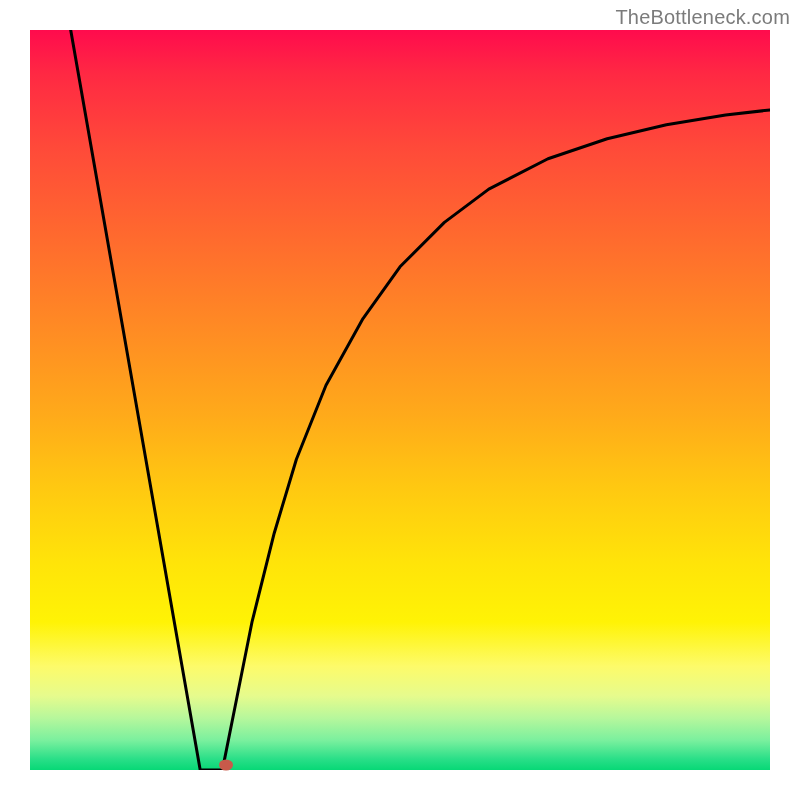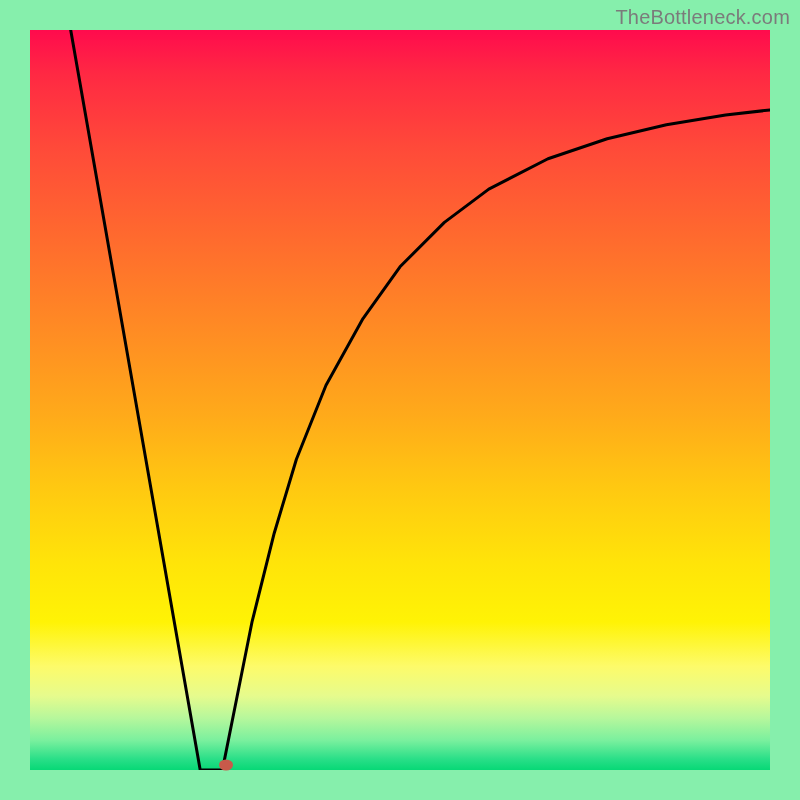--- a/index.html
+++ b/index.html
@@ -8,21 +8,21 @@
     width: 800px;
     height: 800px;
     background: #000;
     font-family: Arial, Helvetica, sans-serif;
     overflow: hidden;
   }
   .stage {
     position: relative;
     width: 800px;
     height: 800px;
-    background: #86efac;
+    background: #ffffff;
   }
   .plot-area {
     position: absolute;
     left: 30px;
     top: 30px;
     width: 740px;
     height: 740px;
     
     background: linear-gradient(to bottom,
       #ff0b4d 0%,

